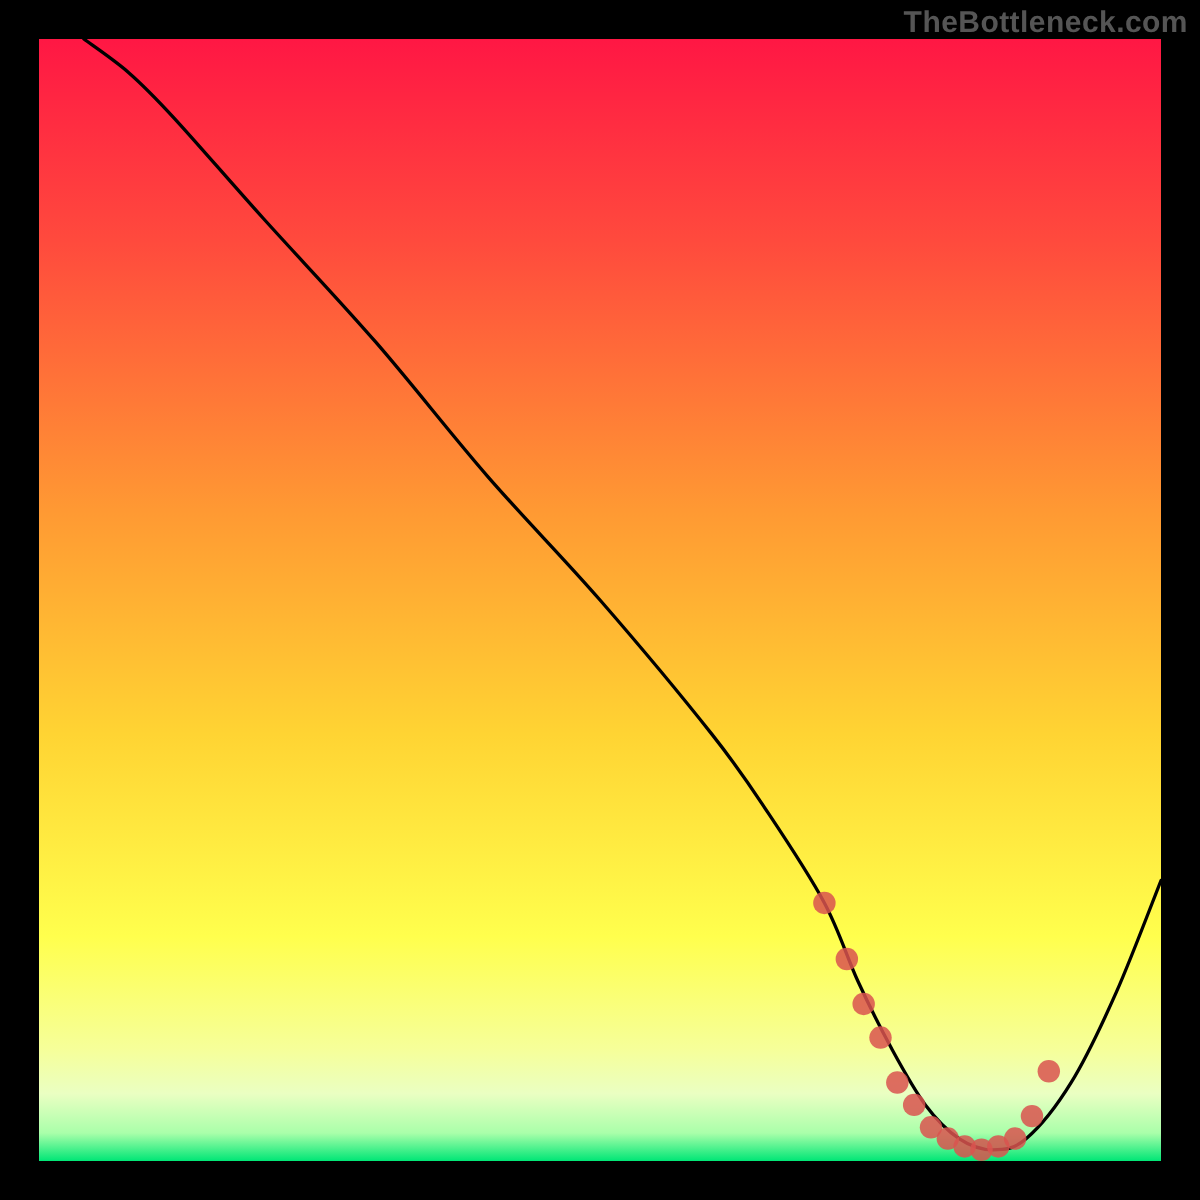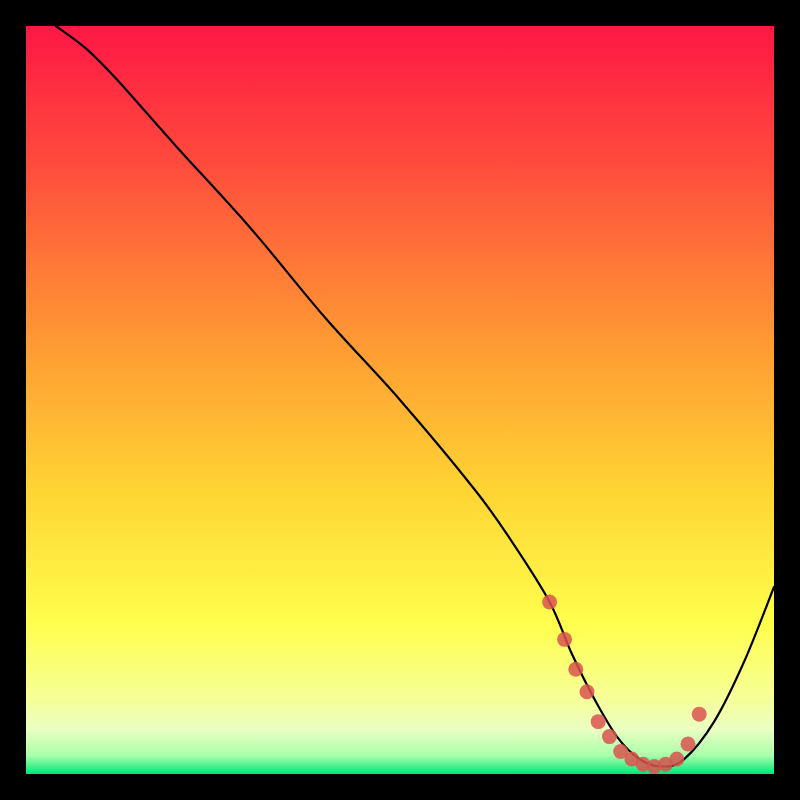--- a/index.html
+++ b/index.html
@@ -40,20 +40,21 @@
   .plot svg {
     display: block;
     width: 748px;
     height: 748px;
   }
 </style>
 </head>
 <body>
 
 <div class="frame">
+  <div class="watermark">TheBottleneck.com</div>
   <div class="plot">
     <svg id="plot-svg" viewBox="0 0 748 748" preserveAspectRatio="none">
         <defs>
           <linearGradient id="bg-grad" x1="0" y1="0" x2="0" y2="1">
             <stop offset="0.00%" stop-color="#ff1744"></stop>
             <stop offset="18.00%" stop-color="#ff4a3d"></stop>
             <stop offset="42.00%" stop-color="#ff9933"></stop>
             <stop offset="62.00%" stop-color="#ffd433"></stop>
             <stop offset="80.00%" stop-color="#ffff4d"></stop>
             <stop offset="90.00%" stop-color="#f6ff99"></stop>

